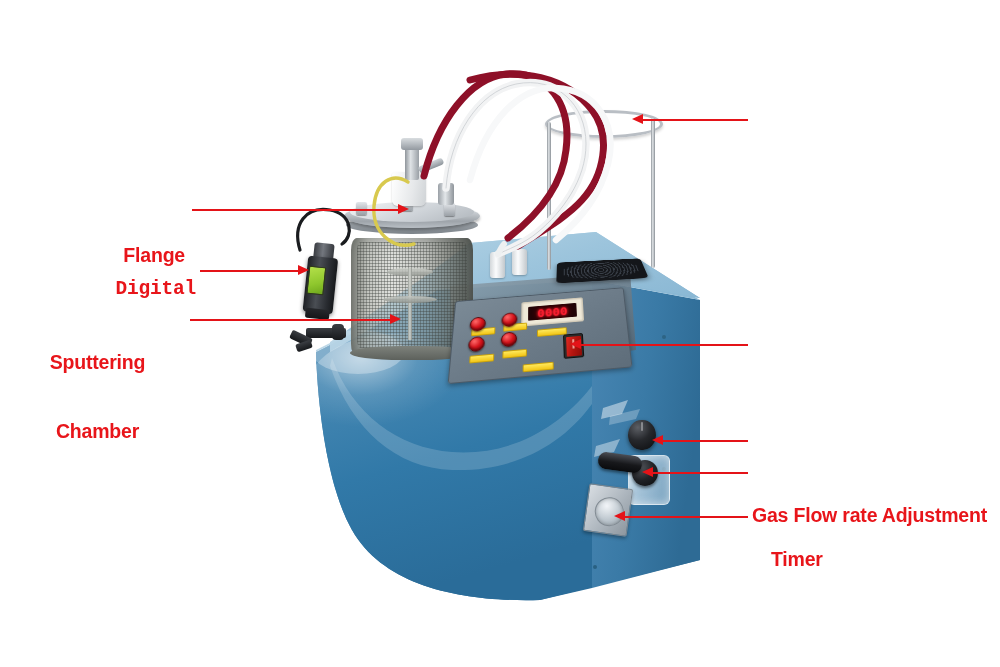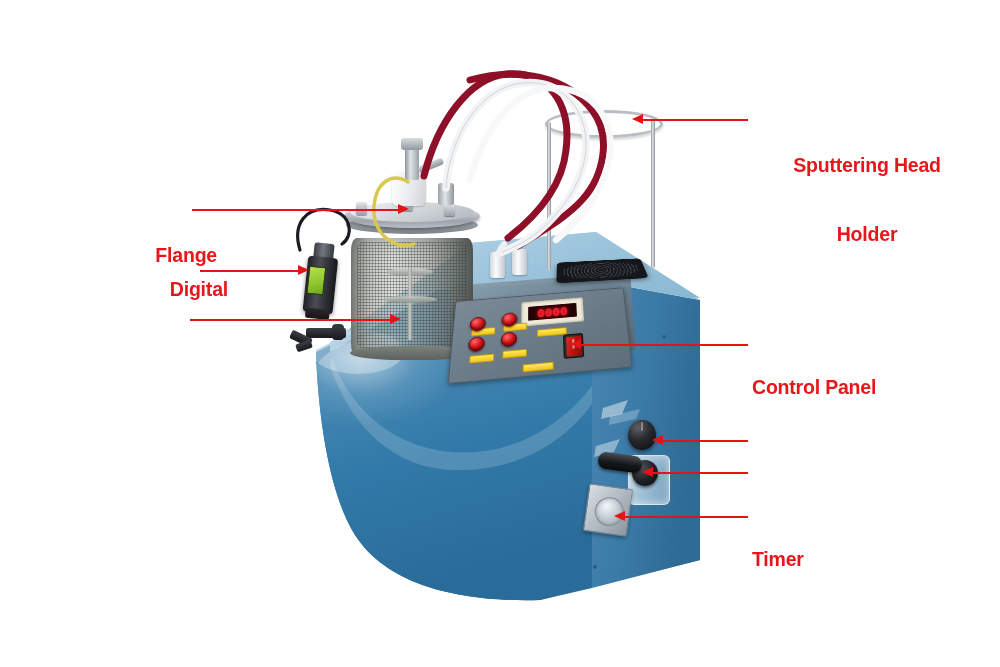--- a/index.html
+++ b/index.html
@@ -19,21 +19,21 @@
   .label{
     position:absolute;
     color:#e8151a;
     font-weight:bold;
     font-size:19.5px;
     line-height:1.18;
     white-space:pre;
     letter-spacing:-0.2px;
   }
   .label.right{text-align:left;}
-  .label.left{text-align:right;padding-left:32px;}
+  .label.left{text-align:right;}
   .label.center{text-align:center;}
   
   .leader{
     position:absolute;
     height:2.4px;
     background:#e41318;
   }
   .arrow{
     position:absolute;
     width:0;height:0;
@@ -553,53 +553,53 @@
       </div>
     </div>
 
     <div class="side-knob" id="current-knob"></div>
     <div id="gas-flow-cup"></div>
     <div id="gas-flow-knob"></div>
     <div id="gas-valve-body"></div>
     <div id="timer"></div>
   </div>
 
-  <div class="label right center" style="left:752px;top:108px;width:230px;">
-    <div>Sputtering Head</div>
-    <div>Holder</div>
-  </div>
   <div class="leader" style="left:640px;top:119px;width:108px;"></div>
   <div class="arrow left" style="left:632px;top:114px;"></div>
 
   <div class="label left" style="left:0px;top:198px;width:185px;">
     <div>Flange</div>
   </div>
   <div class="leader" style="left:192px;top:209px;width:208px;"></div>
   <div class="arrow right" style="left:398px;top:204px;"></div>
 
-  <div class="label left" style="left:0px;top:232px;width:196px;">
+  <div class="label left" style="left:0px;top:232px;width:196px;font-family:Liberation Mono, monospace;">
     <div>Digital</div>
   </div>
   <div class="leader" style="left:200px;top:270px;width:100px;"></div>
   <div class="arrow right" style="left:298px;top:265px;"></div>
 
+  <div class="label left center" style="left:10px;top:305px;width:175px;">
+    <div>Sputtering</div>
+    <div>Chamber</div>
+  </div>
   <div class="leader" style="left:190px;top:319px;width:203px;"></div>
   <div class="arrow right" style="left:390px;top:314px;"></div>
 
-  <div class="label right" style="left:752px;top:330px;width:240px;">
-    <div>Control Panel</div>
-  </div>
   <div class="leader" style="left:578px;top:344px;width:170px;"></div>
   <div class="arrow left" style="left:570px;top:339px;"></div>
 
   <div class="leader" style="left:660px;top:440px;width:88px;"></div>
   <div class="arrow left" style="left:652px;top:435px;"></div>
 
+  <div class="label right" style="left:752px;top:458px;width:248px;">
+    <div>Gas Flow rate Adjustment</div>
+  </div>
   <div class="leader" style="left:650px;top:472px;width:98px;"></div>
   <div class="arrow left" style="left:642px;top:467px;"></div>
 
-  <div class="label right" style="left:752px;top:502px;width:200px;">
+  <div class="label right" style="left:771px;top:502px;width:200px;">
     <div>Timer</div>
   </div>
   <div class="leader" style="left:622px;top:516px;width:126px;"></div>
   <div class="arrow left" style="left:614px;top:511px;"></div>
 
 </div>
 
 </body></html>

